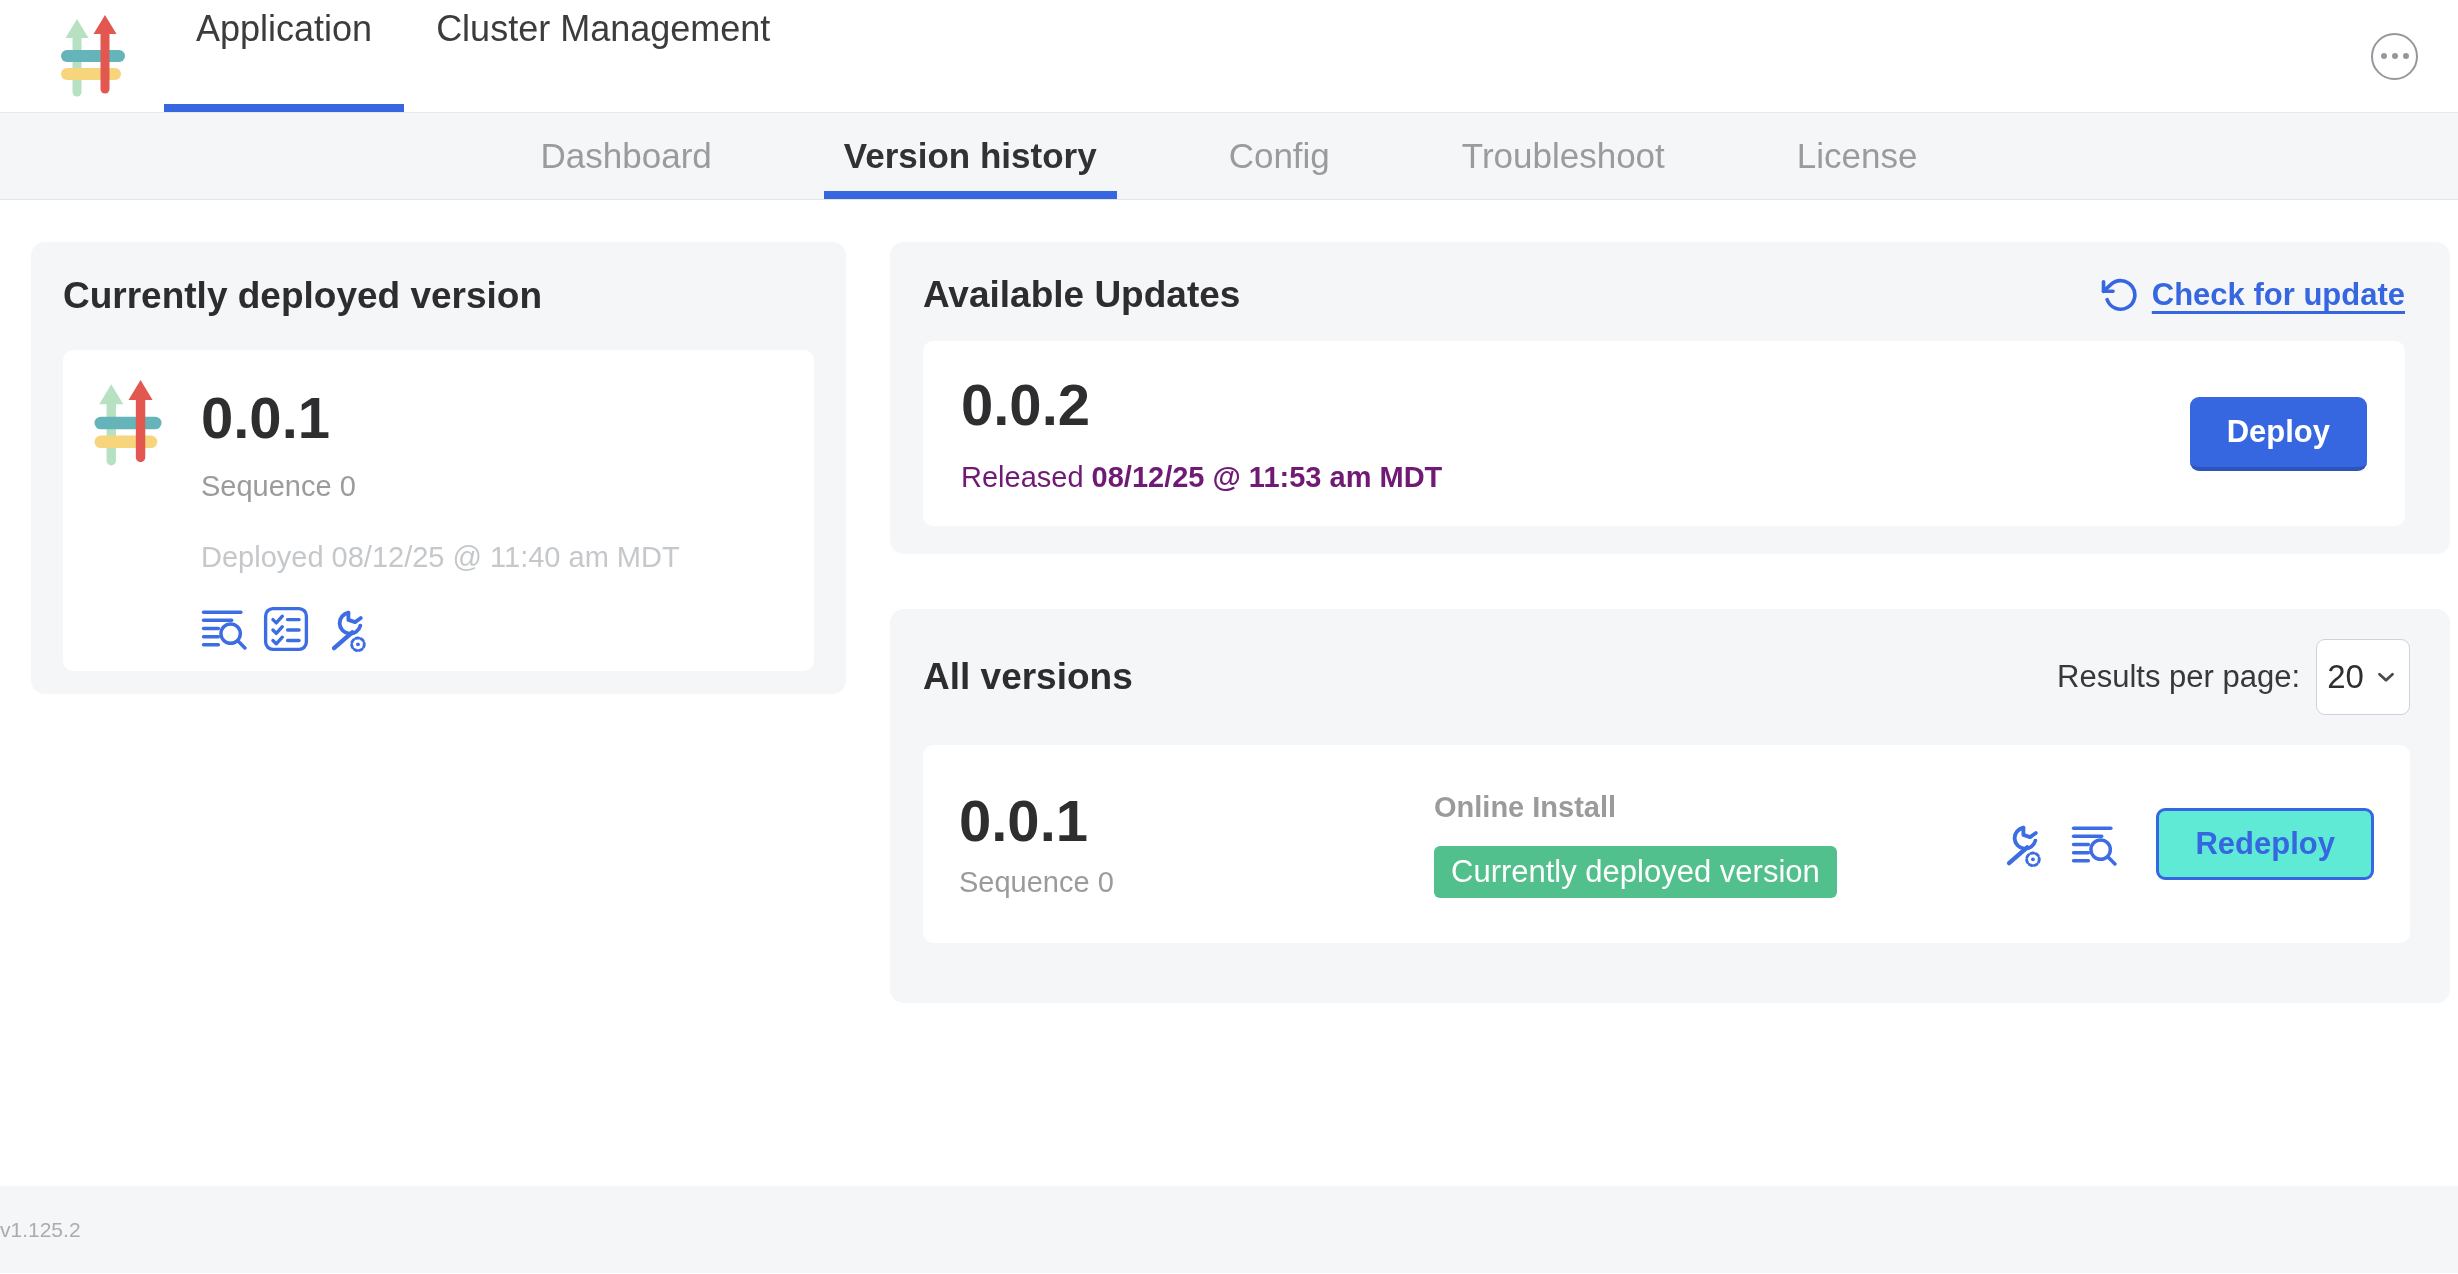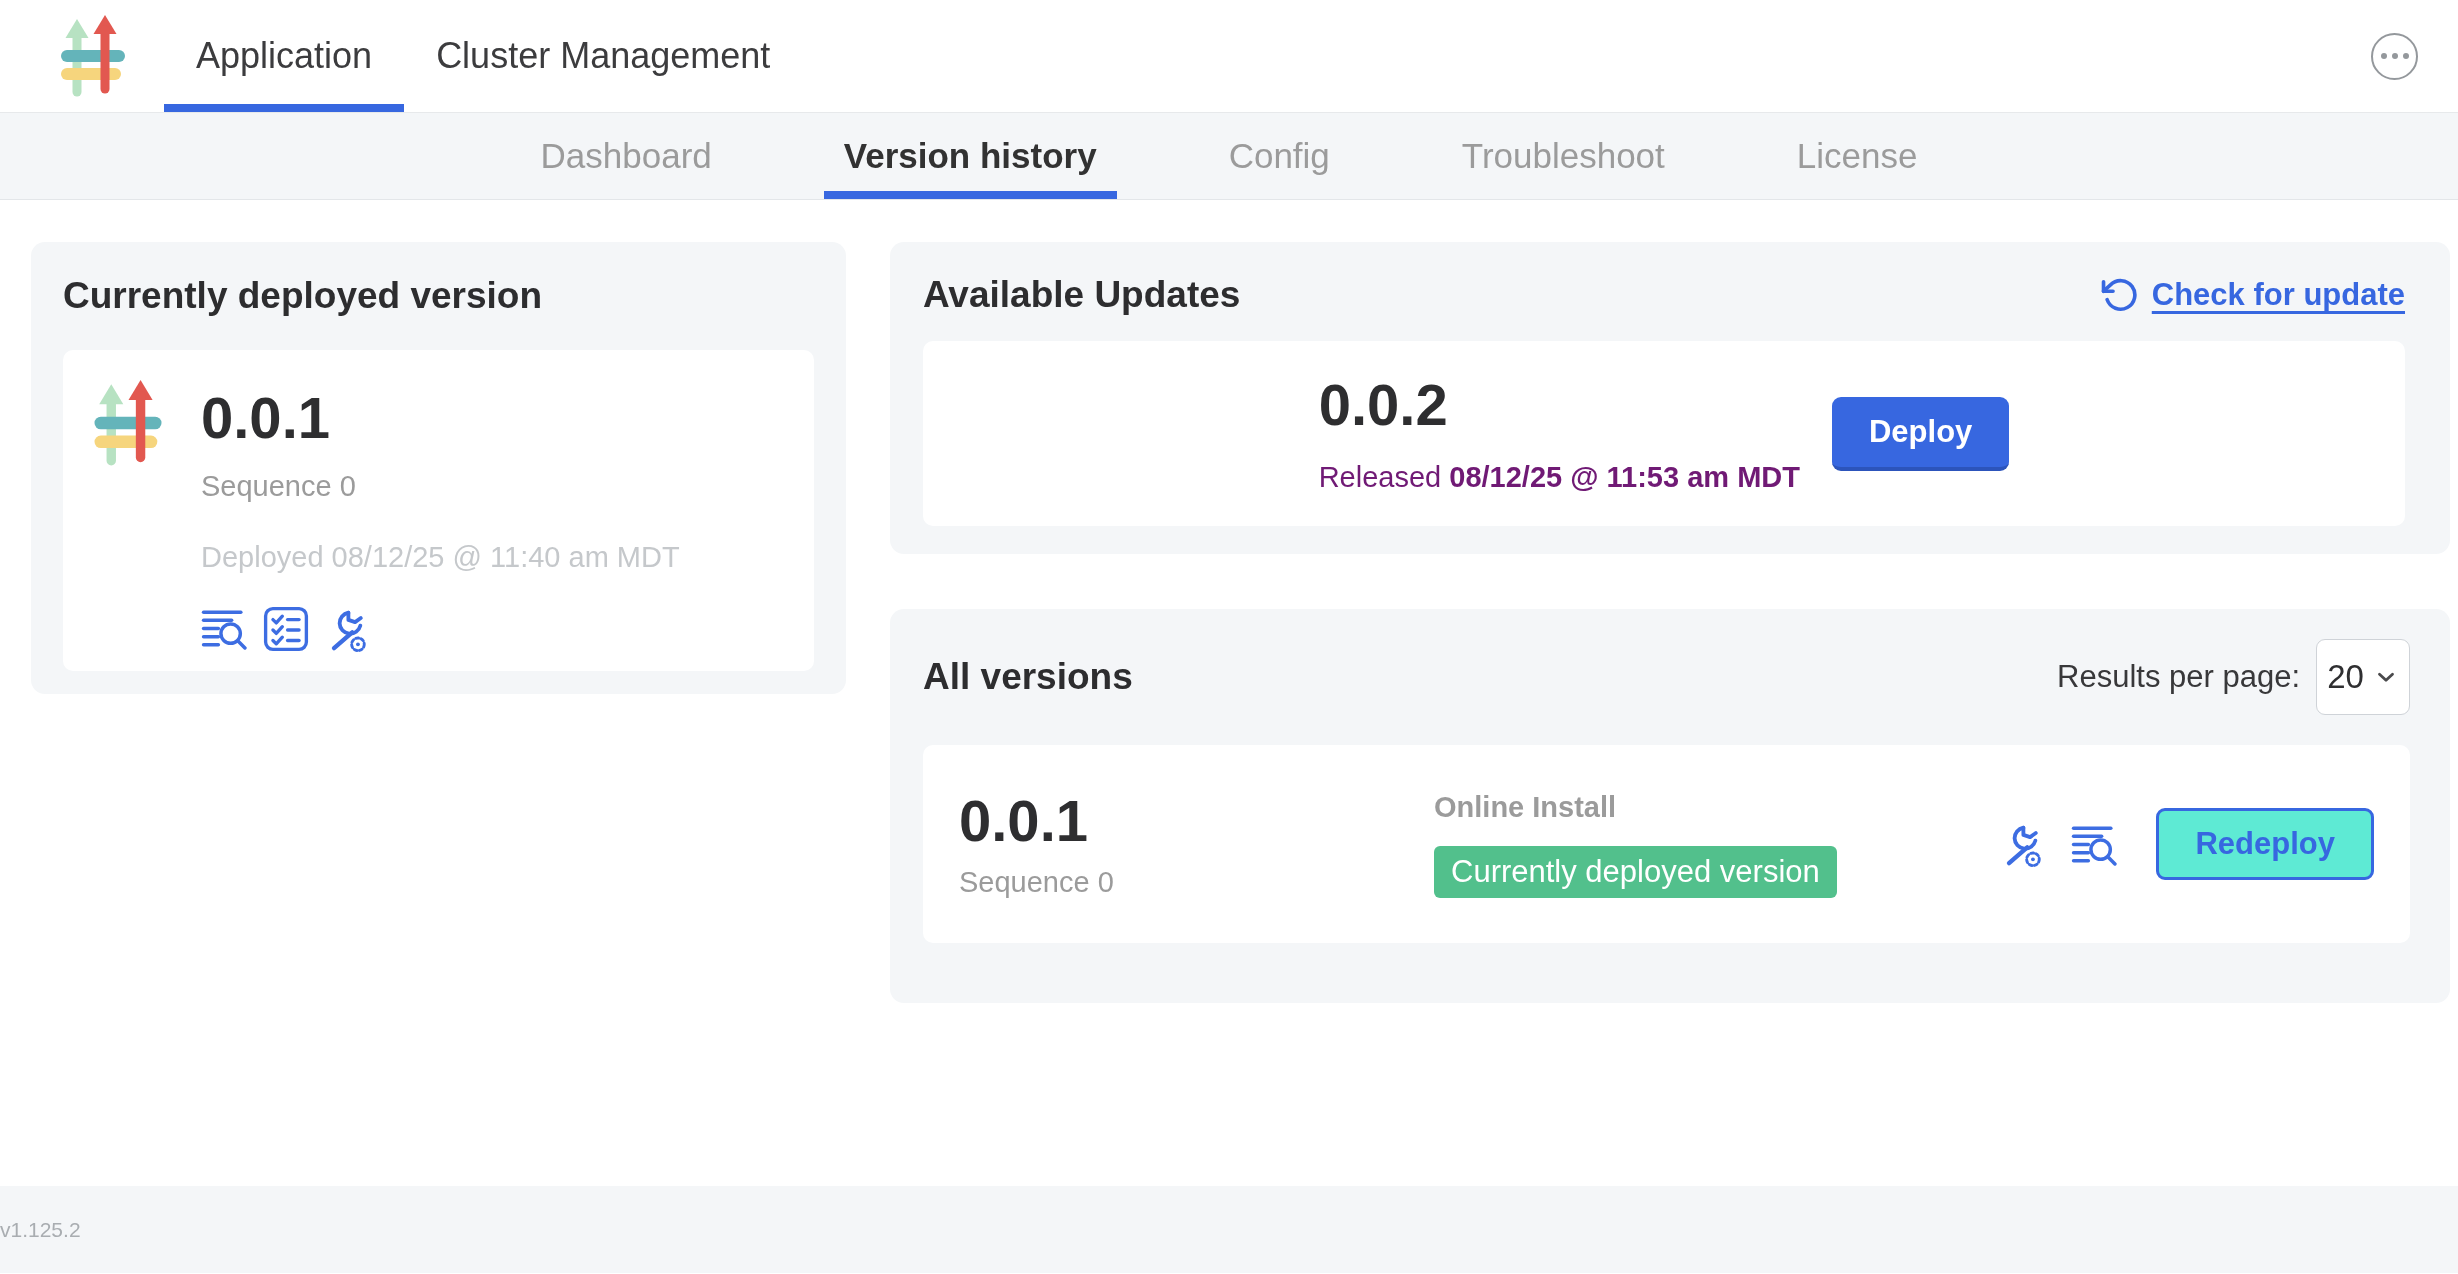--- a/index.html
+++ b/index.html
@@ -11,21 +11,21 @@
     overflow: hidden;
   }
   :root{}
   
   .app-header{
     height: 113px; background:#fff; border-bottom:1px solid #e7e9eb;
     display:flex; align-items:stretch; padding-left:60px;
   }
   .logo-wrap{ align-self:center; margin-right:38px; display:flex; }
   .top-tab{
-    display:flex; align-items:center; padding:8px 32px 0;
+    display:flex; align-items:flex-start; padding:8px 32px 0;
     font-size:36px; color:#3c3c3e; border-bottom:8px solid transparent; cursor:pointer;
     white-space:nowrap;
   }
   .top-tab.active{ border-bottom-color:#3767e0; }
   .ellipsis-btn{
     margin-left:auto; margin-right:40px; align-self:center;
     width:47px; height:47px; border-radius:50%; border:2.5px solid #94989c;
     background:#fff; display:flex; align-items:center; justify-content:center; gap:5px; cursor:pointer;
   }
   .ellipsis-btn i{ width:6px; height:6px; border-radius:50%; background:#94989c; display:block; }
@@ -54,21 +54,21 @@
   .deployed-ts{ font-size:29px; color:#c5c8cb; margin-top:38px; }
   .icon-row{ margin-top:32px; display:flex; align-items:center; gap:15px; color:#3d6de2; }
   .icon-btn{ background:none; border:none; padding:0; color:#3d6de2; cursor:pointer; display:flex; }
   
   .right-col{ flex:1; margin-left:44px; }
   .updates-card{ padding:32px 45px 28px 33px; }
   .card-head{ display:flex; align-items:center; justify-content:space-between; }
   .check-link{ display:flex; align-items:center; color:#3767e0; font-size:31px; font-weight:600; cursor:pointer; text-decoration:none; }
   .check-link .linktext{ text-decoration:underline; text-underline-offset:6px; }
   .check-link svg{ margin-right:13px; }
-  .updates-inner{ margin-top:25px; height:185px; padding:0 38px; display:flex; align-items:center; justify-content:center;gap:32px; }
+  .updates-inner{ margin-top:25px; height:185px; padding:0 38px; display:flex; align-items:center; justify-content:space-between;gap:32px; }
   .released-line{ font-size:29px; color:#701a75; margin-top:24px; }
   .released-line b{ font-weight:700; }
   .deploy-btn{
     background:#3767e0; color:#fff; font-size:31px; font-weight:700;
     font-family:inherit; padding:17px 37px; border:none; border-bottom:4px solid #2c54bb;
     border-radius:9px; cursor:pointer;
   }
   .allversions-card{ margin-top:55px; padding:30px 40px 60px 33px; }
   .rpp{ display:flex; align-items:center; }
   .rpp-label{ font-size:31px; color:#38383a; margin-right:16px; }

